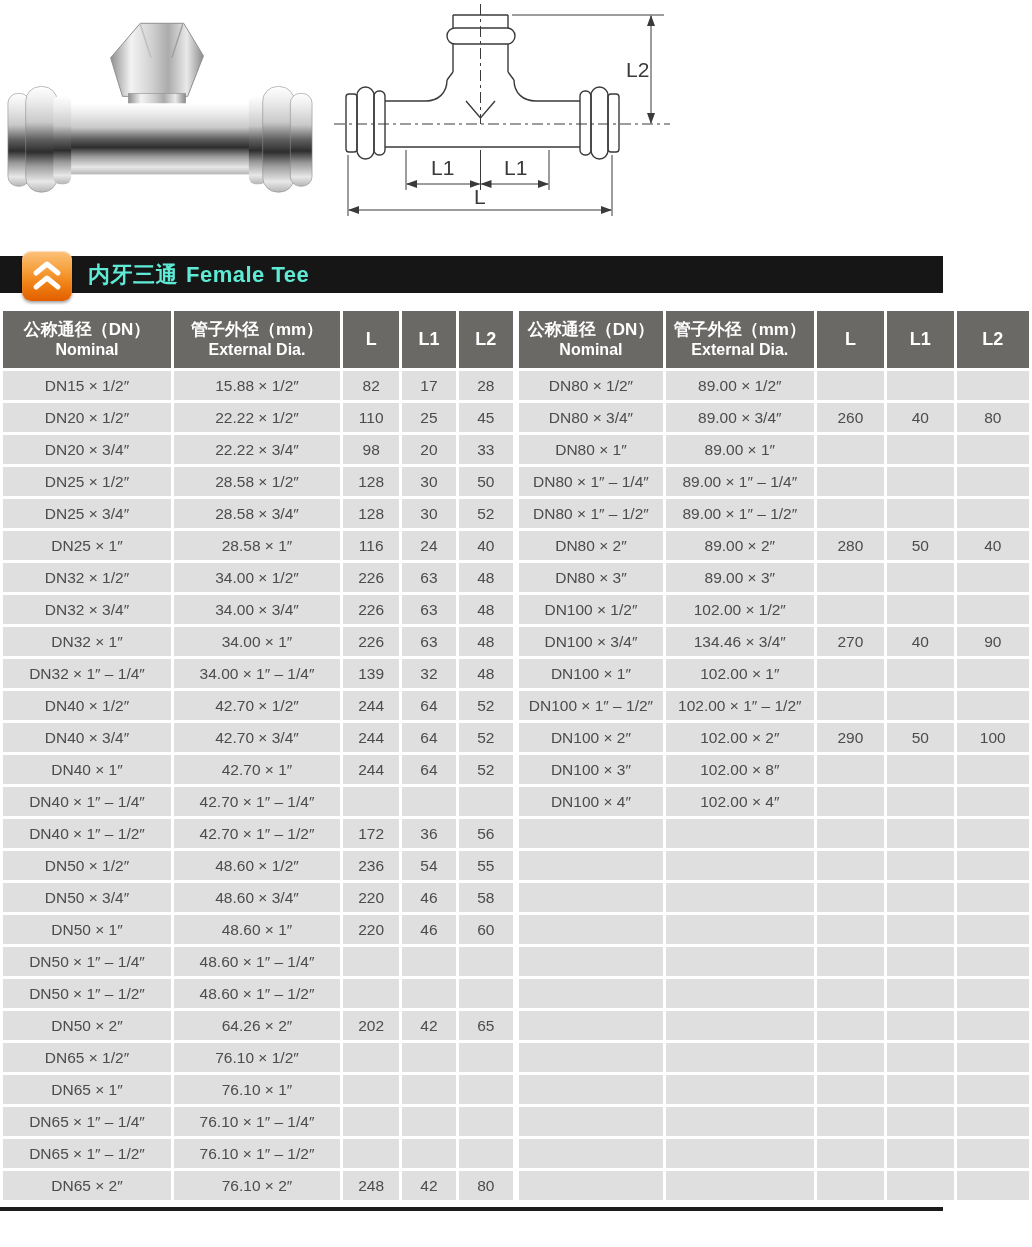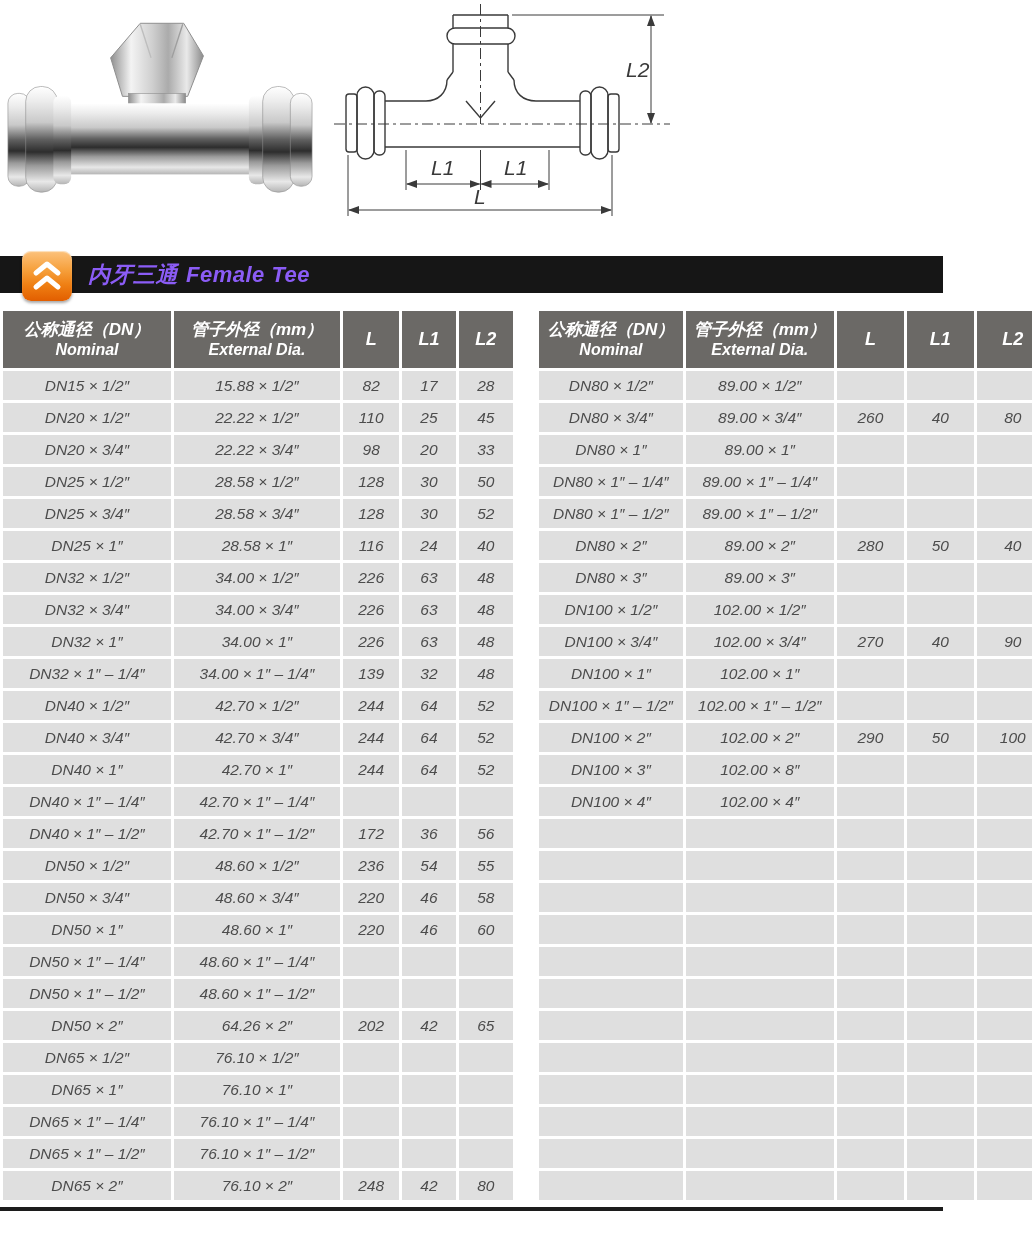--- a/index.html
+++ b/index.html
@@ -1,44 +1,44 @@
 <!DOCTYPE html>
 <html><head>
 <meta charset="utf-8">
 <style>
   html,body{margin:0;padding:0;}
   body{
     width:1032px;height:1247px;background:#ffffff;
     font-family:"Liberation Sans","DejaVu Sans",sans-serif;
     overflow:hidden;
   }
-  .page{position:relative;width:943px;height:1247px;background:#fff;font-style:italic;}
+  .page{position:relative;width:943px;height:1247px;background:#fff;}
 
   
   .top{position:relative;height:250px;}
   .photo{position:absolute;left:2px;top:6px;width:316px;height:238px;}
   .diagram{position:absolute;left:326px;top:0;width:352px;height:232px;}
 
   
   .title-bar{position:relative;height:37px;background:#161616;margin-top:6px;}
   .badge{
     position:absolute;left:22px;top:-5px;width:50px;height:50px;
     border-radius:9px;
     background:linear-gradient(180deg,#fcc27c 0%,#f6a03c 38%,#ef7f13 68%,#e25e00 100%);
     box-shadow:0 2px 3px rgba(0,0,0,.35), inset 0 1px 1px rgba(255,255,255,.55);
     display:flex;align-items:center;justify-content:center;
   }
   .title{
-    color:#8b5cf6;font-size:22px;font-weight:bold;line-height:37px;
+    color:#5eead4;font-size:22px;font-weight:bold;line-height:37px;
     padding-left:88px;letter-spacing:.5px;white-space:nowrap;
   }
   .title .en{margin-left:8px;}
 
   
-  .tables{display:flex;margin-top:15px;gap:20px;}
+  .tables{display:flex;margin-top:15px;}
   table{
     border-collapse:separate;border-spacing:3px;table-layout:fixed;
     width:516px;flex:none;
   }
   th{
     background:#6b6966;color:#ffffff;height:57px;font-weight:bold;
     text-align:center;vertical-align:middle;padding:0 2px;
   }
   th .cn{font-size:17px;line-height:1.25;}
   th .en{font-size:16px;line-height:1.25;}
@@ -441,21 +441,21 @@
           </tr>
           <tr>
             <td>DN100 × 1/2″</td>
             <td>102.00 × 1/2″</td>
             <td></td>
             <td></td>
             <td></td>
           </tr>
           <tr>
             <td>DN100 × 3/4″</td>
-            <td>102.00 × 3/4″</td>
+            <td>134.46 × 3/4″</td>
             <td>270</td>
             <td>40</td>
             <td>90</td>
           </tr>
           <tr>
             <td>DN100 × 1″</td>
             <td>102.00 × 1″</td>
             <td></td>
             <td></td>
             <td></td>

